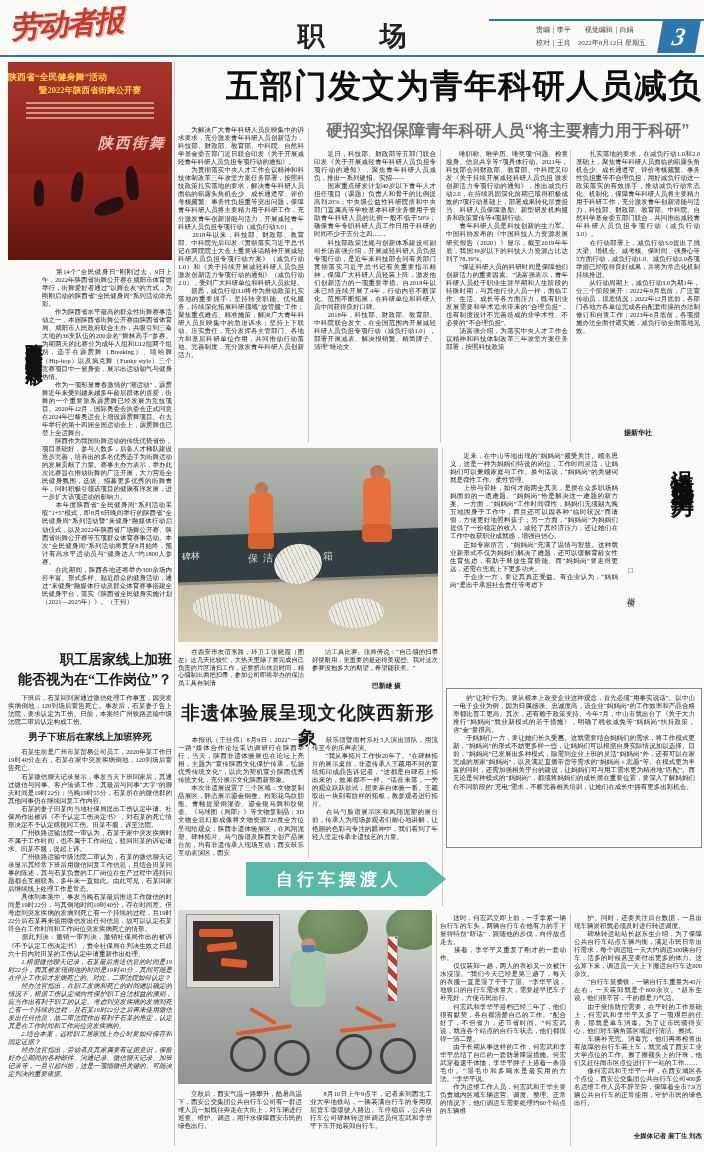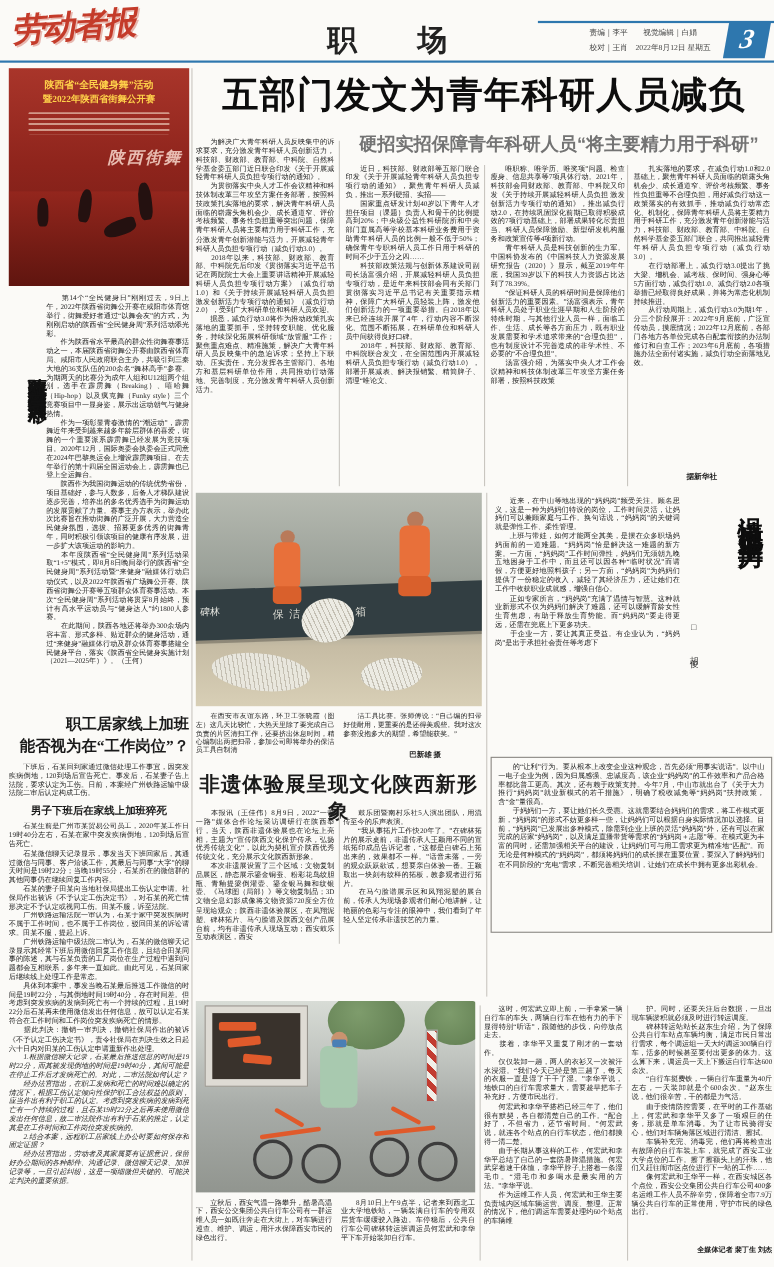--- a/index.html
+++ b/index.html
@@ -13,36 +13,36 @@
   .logo{left:10px;top:4px;font-size:30px;font-weight:900;font-style:italic;color:#c43b2a;
         transform:rotate(-4deg);letter-spacing:-2px;text-shadow:1.5px 1.5px 0 rgba(196,59,42,.35);}
   .section-title{left:0;right:0;top:18px;text-align:center;font-size:27px;font-weight:900;letter-spacing:14px;padding-left:14px;color:#222;}
   .edit-info{right:58px;top:24px;font-size:7px;color:#444;line-height:1.9;text-align:left;white-space:pre-line;}
   .blue-line-top{right:0;top:19px;width:215px;height:2px;background:#2e77ae;}
   .pagenum{right:6px;top:21px;width:38px;height:32px;background:#2e77ae;transform:skewX(-10deg);
            color:#fff;font-size:25px;font-weight:900;font-style:italic;display:flex;align-items:center;justify-content:center;}
   .header-rule{left:0;right:0;top:55px;height:2px;background:#2e77ae;}
   
   .photo1{left:8px;top:62px;width:164px;height:198px;background:linear-gradient(180deg,#a9352a 0%,#8e241c 45%,#6f1a14 100%);overflow:hidden;}
-  .p1t1{left:0;right:0;top:9px;text-align:center;font-size:9px;font-weight:900;color:#ffd24a;}
+  .p1t1{left:0;right:0;top:9px;font-size:9px;font-weight:900;color:#ffd24a;}
   .p1t2{left:0;right:0;top:23px;text-align:center;font-size:8.5px;font-weight:900;color:#ffd24a;}
   .p1screen{left:18px;right:18px;top:40px;height:20px;background:repeating-linear-gradient(180deg,rgba(255,240,220,.55) 0 2px,rgba(160,40,30,.2) 2px 5px);border-radius:1px;}
   .p1mark{right:6px;top:72px;font-size:15px;font-weight:900;font-style:italic;color:rgba(255,228,215,.8);letter-spacing:2px;}
   .p1stage{left:0;right:0;bottom:0;height:86px;background:linear-gradient(180deg,#93261d,#5f150f);}
   .dancer{position:absolute;background:#241110;border-radius:45% 45% 30% 30%;}
   
   .dance-art{left:8px;top:268px;width:164px;height:378px;display:flex;}
   .vhead{width:34px;writing-mode:vertical-rl;text-orientation:upright;font-size:17.5px;font-weight:900;
          letter-spacing:1.5px;line-height:1;margin-top:62px;height:316px;color:#111;}
   .overtime{left:8px;top:650px;width:164px;height:496px;overflow:hidden;}
   .ot-head{font-size:14px;font-weight:900;text-align:right;line-height:1.4;white-space:pre-line;margin-bottom:5px;}
   .ot-sub{font-size:9.5px;font-weight:900;text-align:center;margin:5px 0 4px;}
   .ot-sub2{font-size:9.5px;font-weight:900;text-align:left;margin:5px 0 4px;white-space:pre-line;line-height:1.4;}
   
-  .main-headline{left:178px;top:64px;width:524px;text-align:center;font-size:33px;font-weight:900;letter-spacing:1px;color:#0d0d0d;}
+  .main-headline{left:178px;top:64px;width:524px;text-align:right;font-size:33px;font-weight:900;letter-spacing:1px;color:#0d0d0d;}
   .m-sub{left:314px;top:120px;width:388px;text-align:center;font-size:16.5px;font-weight:900;color:#737373;}
   .m-col{height:292px;}
   .m-byline{left:576px;top:428px;width:124px;text-align:center;font-size:7px;font-weight:bold;}
   
   .photo2{left:178px;top:448px;width:260px;height:194px;overflow:hidden;
           background:linear-gradient(180deg,#b6bab1 0%,#9aa098 38%,#868b83 52%,#c6bca4 72%,#d8cfb6 100%);}
   .bench{position:absolute;left:-4px;right:-4px;top:84px;height:46px;background:#323e42;transform:skewY(-2deg);box-shadow:0 3px 0 rgba(0,0,0,.25);}
   .bench-label-l{position:absolute;left:8px;top:14px;color:#e8e8e2;font-size:9px;}
   .bench-label-r{position:absolute;left:74px;top:18px;color:#d8d8d0;font-size:10px;letter-spacing:5px;}
   .worker{position:absolute;}
@@ -198,20 +198,21 @@
     <div class="body-text w-top-body">　　近来，在中山等地出现的“妈妈岗”频受关注。顾名思义，这是一种为妈妈们特设的岗位，工作时间灵活，让妈妈们可以兼顾家庭与工作。换句话说，“妈妈岗”的关键词就是弹性工作、柔性管理。
 　　上班与带娃，如何才能两全其美，是摆在众多职场妈妈面前的一道难题。“妈妈岗”恰是解决这一难题的新方案。一方面，“妈妈岗”工作时间弹性，妈妈们无须朝九晚五地困身于工作中，而且还可以因各种“临时状况”而请假，方便更好地照料孩子；另一方面，“妈妈岗”为妈妈们提供了一份稳定的收入，减轻了其经济压力，还让她们在工作中收获职业成就感，增强自信心。
 　　正如专家所言，“妈妈岗”充满了温情与智慧。这种就业新形式不仅为妈妈们解决了难题，还可以缓解育龄女性生育焦虑，有助于释放生育势能。而“妈妈岗”要走得更远，还需在兜底上下更多功夫。
 　　于企业一方，要让其真正受益。有企业认为，“妈妈岗”是出于承担社会责任等考虑下</div>
     <div class="w-author">□ 胡俊</div>
     <div class="w-title">温情也是企业生产力</div>
     <div class="w-box body-text">　　的“让利”行为。要从根本上改变企业这种观念，首先必须“用事实说话”。以中山一电子企业为例，因为归属感强、忠诚度高，该企业“妈妈岗”的工作效率和产品合格率都比普工更高。其次，还有赖于政策支持。今年7月，中山市就出台了《关于大力推行“妈妈岗”就业新模式的若干措施》，明确了税收减免等“妈妈岗”扶持政策，含“金”量很高。
 　　于妈妈们一方，要让她们长久受惠。这就需要结合妈妈们的需求，将工作模式更新，“妈妈岗”的形式不妨更多样一些，让妈妈们可以根据自身实际情况加以选择。目前，“妈妈岗”已发展出多种模式，除需到企业上班的灵活“妈妈岗”外，还有可以在家完成的居家“妈妈岗”，以及满足直播带货等需求的“妈妈岗＋志愿”等。在模式更为丰富的同时，还需加强相关平台的建设，让妈妈们可与用工需求更为精准地“匹配”。而无论是何种模式的“妈妈岗”，都须将妈妈们的成长摆在重要位置，要深入了解妈妈们在不同阶段的“充电”需求，不断完善相关培训，让她们在成长中拥有更多出彩机会。</div>
   </div>
 
+  <div class="abs bike-badge sans">自行车摆渡人</div>
 
   <div class="abs photo3">
     <div class="tree" style="right:64px;top:-8px;width:70px;height:52px;"></div>
     <div class="tree" style="right:-10px;top:-4px;width:56px;height:44px;"></div>
     <div class="truck">
       <div class="truck-in">
         <div class="bikeblob" style="left:6px;top:8px;width:34px;height:8px;"></div>
         <div class="bikeblob" style="left:14px;top:22px;width:30px;height:8px;transform:rotate(-6deg);"></div>
         <div class="bikeblob" style="left:28px;top:38px;width:26px;height:8px;transform:rotate(5deg);"></div>
       </div>

